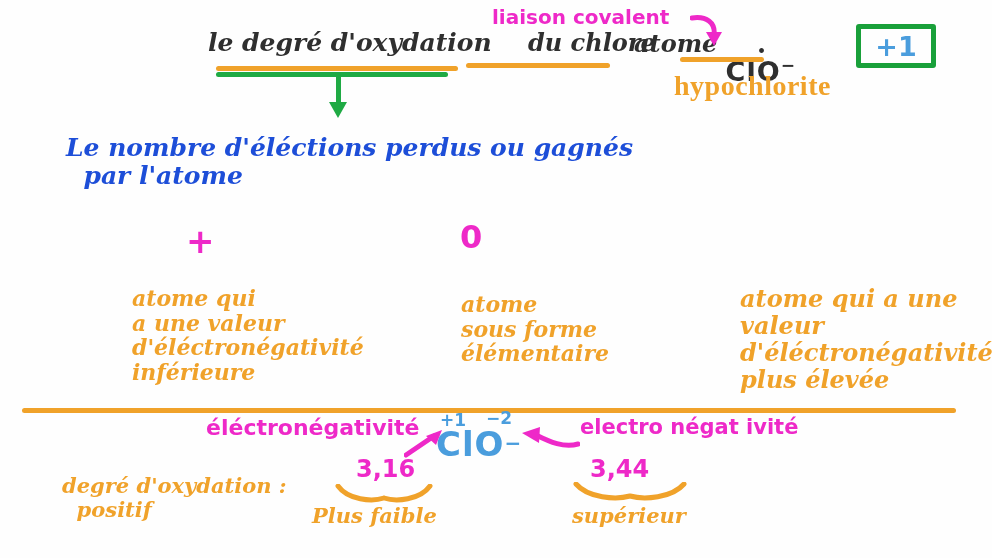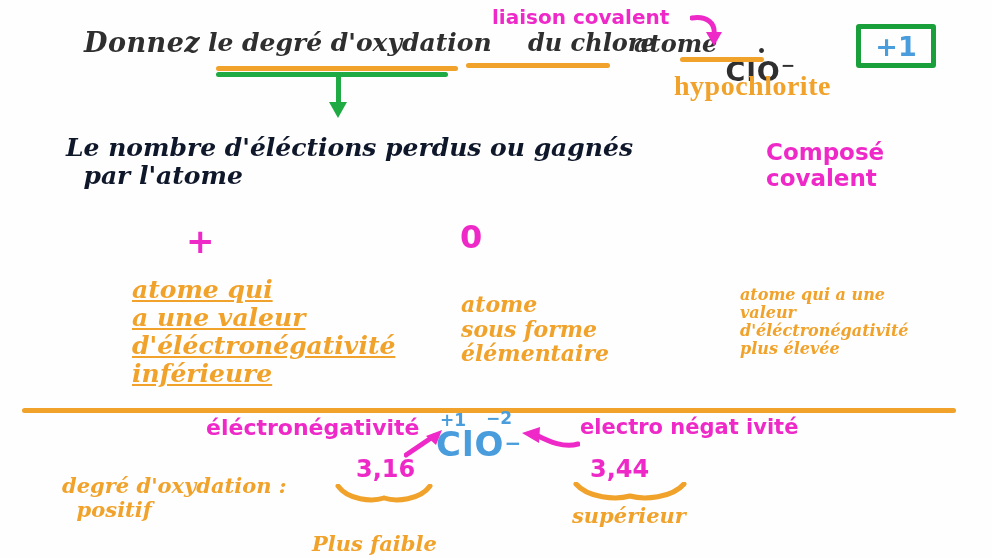--- a/index.html
+++ b/index.html
@@ -17,21 +17,21 @@
   }
   .ink {
     position: absolute;
     white-space: pre;
     line-height: 1.12;
     font-family: "DejaVu Serif", serif;
     font-style: italic;
     font-weight: 700;
   }
   .blk   { color: #2f2f2f; }
-  .grn   { color: #0f172a; }
+  .grn   { color: #1d4ed8; }
   .org   { color: #f0a22a; }
   .mag   { color: #ee29c8; }
 
   .script {
     font-family: "DejaVu Serif", serif;
     font-style: italic;
     font-weight: 700;
   }
   .marker {
     font-family: "DejaVu Sans", sans-serif;
@@ -92,23 +92,23 @@
   #compose { left: 766px; top: 140px; font-size: 23px; font-style: normal;
              font-family: "DejaVu Sans", sans-serif; }
 
   
   #sign-plus { left: 186px; top: 222px; font-size: 34px; font-style: normal;
                font-family: "DejaVu Sans", sans-serif; }
   #sign-zero { left: 460px; top: 220px; font-size: 32px; font-style: normal;
                font-family: "DejaVu Sans", sans-serif; }
 
   
-  #col-left   { left: 132px; top: 276px; font-size: 25px; text-decoration: underline; }
+  #col-left   { left: 132px; top: 286px; font-size: 22px; }
   #col-mid    { left: 438px; top: 292px; font-size: 22px; margin-left: 23px; }
-  #col-right  { left: 740px; top: 286px; font-size: 16px; }
+  #col-right  { left: 740px; top: 286px; font-size: 24px; }
 
   
   #hr-main { position: absolute; left: 22px; top: 408px; width: 934px; height: 5px;
              background: #f0a22a; border-radius: 3px; }
 
   
   #en-left  { left: 206px; top: 416px; font-size: 22px; font-style: normal;
               font-family: "DejaVu Sans", sans-serif; }
   #en-right { left: 580px; top: 416px; font-size: 21px; font-style: normal;
               font-family: "DejaVu Sans", sans-serif; }
@@ -123,32 +123,31 @@
 
   #arrow-in-left  { position: absolute; left: 404px; top: 428px; width: 40px; height: 30px; }
   #arrow-in-right { position: absolute; left: 520px; top: 424px; width: 60px; height: 28px; }
 
   
   #deg-pos { left: 62px; top: 474px; font-size: 21px; }
   #val-316 { left: 356px; top: 456px; font-size: 24px; font-style: normal;
              font-family: "DejaVu Sans", sans-serif; }
   #val-344 { left: 590px; top: 456px; font-size: 24px; font-style: normal;
              font-family: "DejaVu Sans", sans-serif; }
-  #lbl-faible { left: 312px; top: 532px; font-size: 21px; }
+  #lbl-faible { left: 312px; top: 504px; font-size: 21px; }
   #lbl-sup    { left: 572px; top: 504px; font-size: 21px; }
   #deg-neg    { left: 714px; top: 486px; font-size: 21px; }
 
   .brace { position: absolute; }
 </style>
 </head>
 <body>
 
 <div id="board">
 
-  <div class="ink script blk" id="t-donnez">Donnez</div>
   <div class="ink script blk" id="t-duchlore">du chlore</div>
   <div class="ink script blk" id="t-degre">le degré d'oxydation</div>
   <div class="ink script blk" id="t-dans">atome</div>
   <div class="ink blk" id="t-clo">
     <span>ClO</span><sup>−</sup>
   </div>
   <div class="ink blk" id="t-period">.</div>
 
   <div class="uline" id="ul-1"></div>
   <div class="uline" id="ul-2"></div>
@@ -164,22 +163,20 @@
 
   <div class="ink org" id="hypo">hypochlorite</div>
 
   <div id="ansbox">
     <div id="ansval">+1</div>
   </div>
 
   <div class="ink script grn" id="def-green">Le nombre d'éléctions perdus ou gagnés
   par l'atome</div>
 
-  <div class="ink mag" id="compose">Composé
-covalent</div>
 
   <div class="ink mag" id="sign-plus">+</div>
   <div class="ink mag" id="sign-zero">0</div>
 
   <div class="ink script org" id="col-left">atome qui
 a une valeur
 d'éléctronégativité
 inférieure</div>
   <div class="ink script org" id="col-mid">atome
 sous forme

